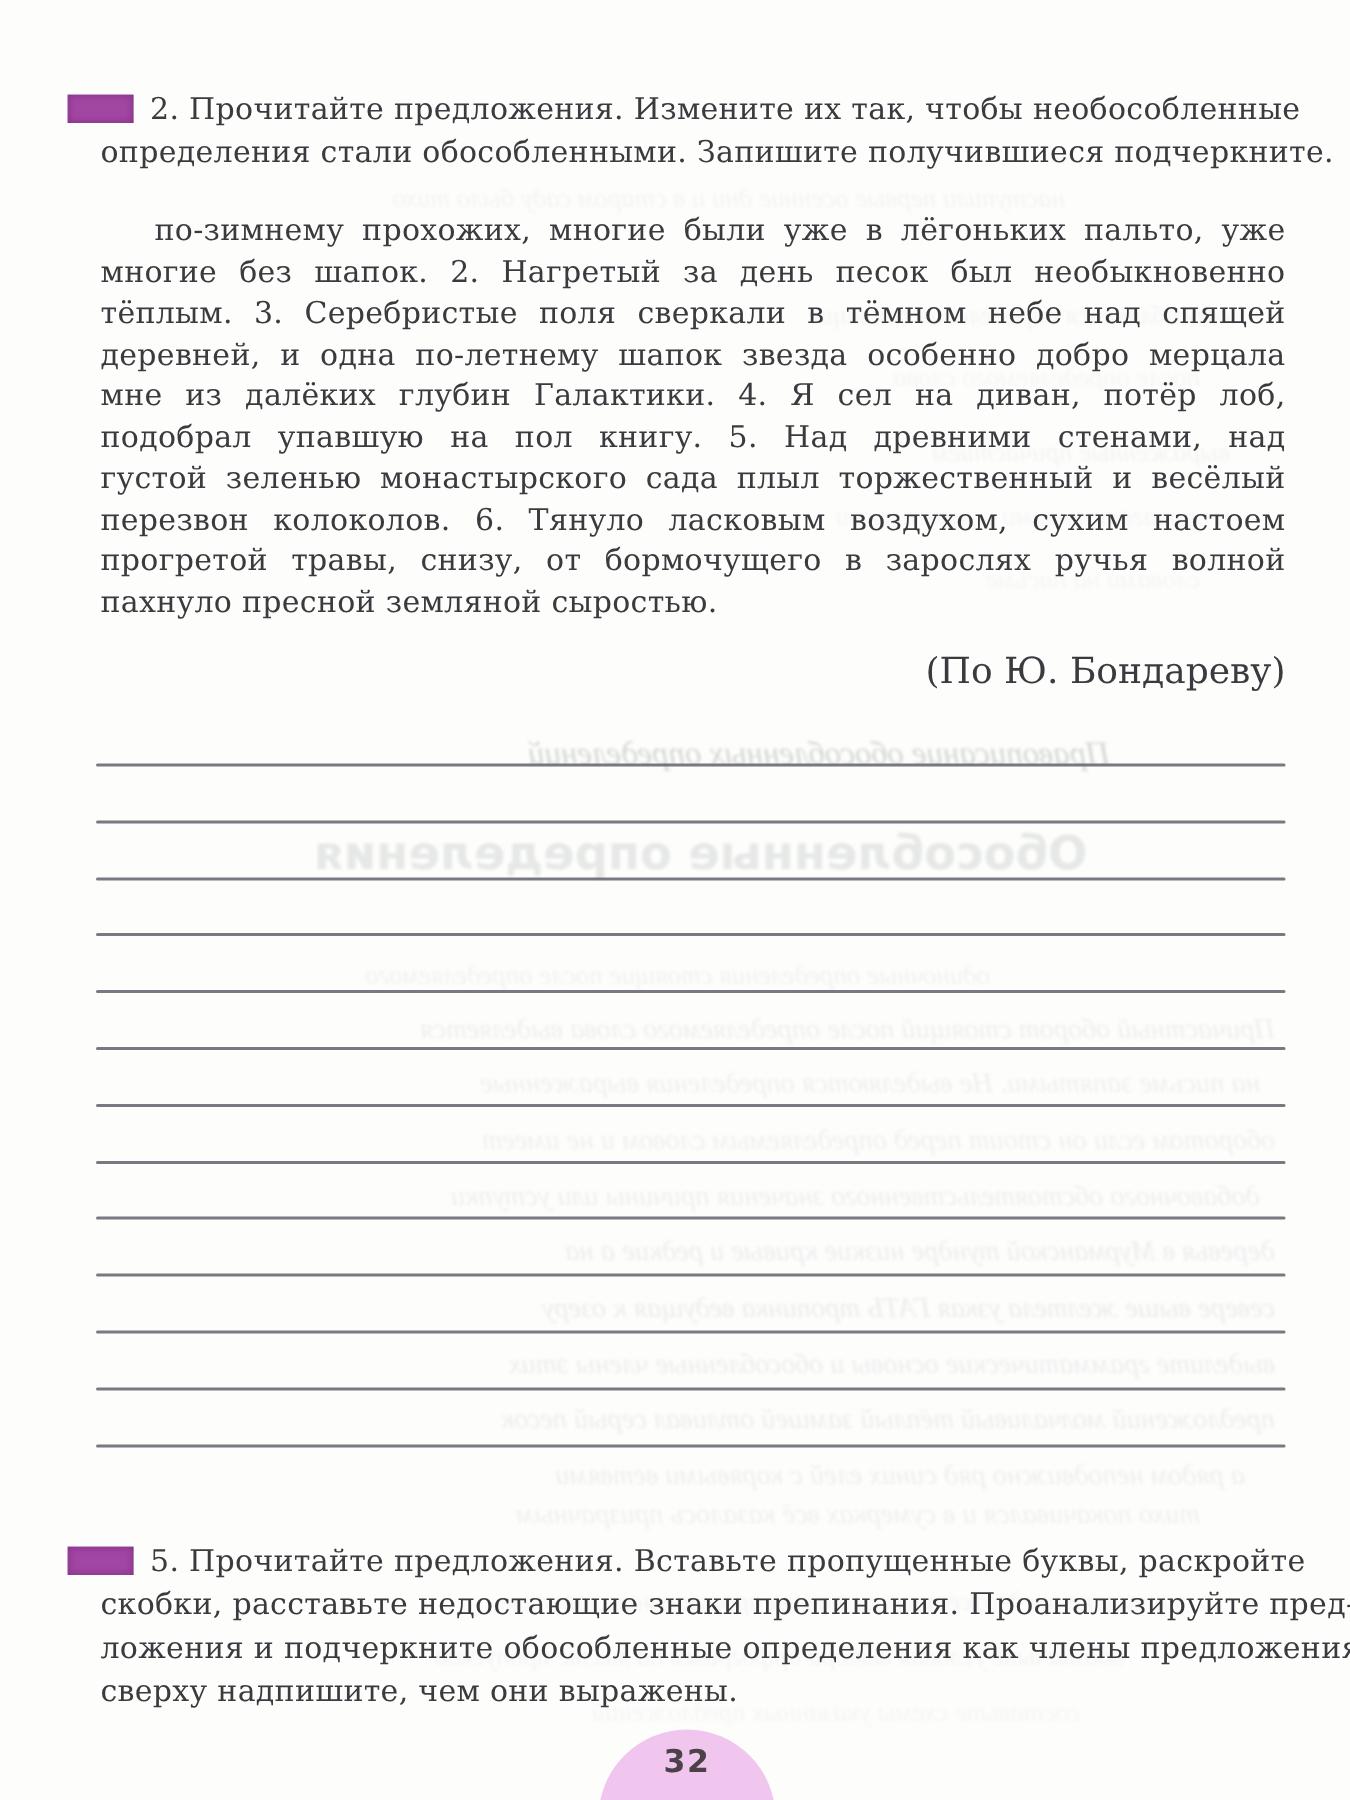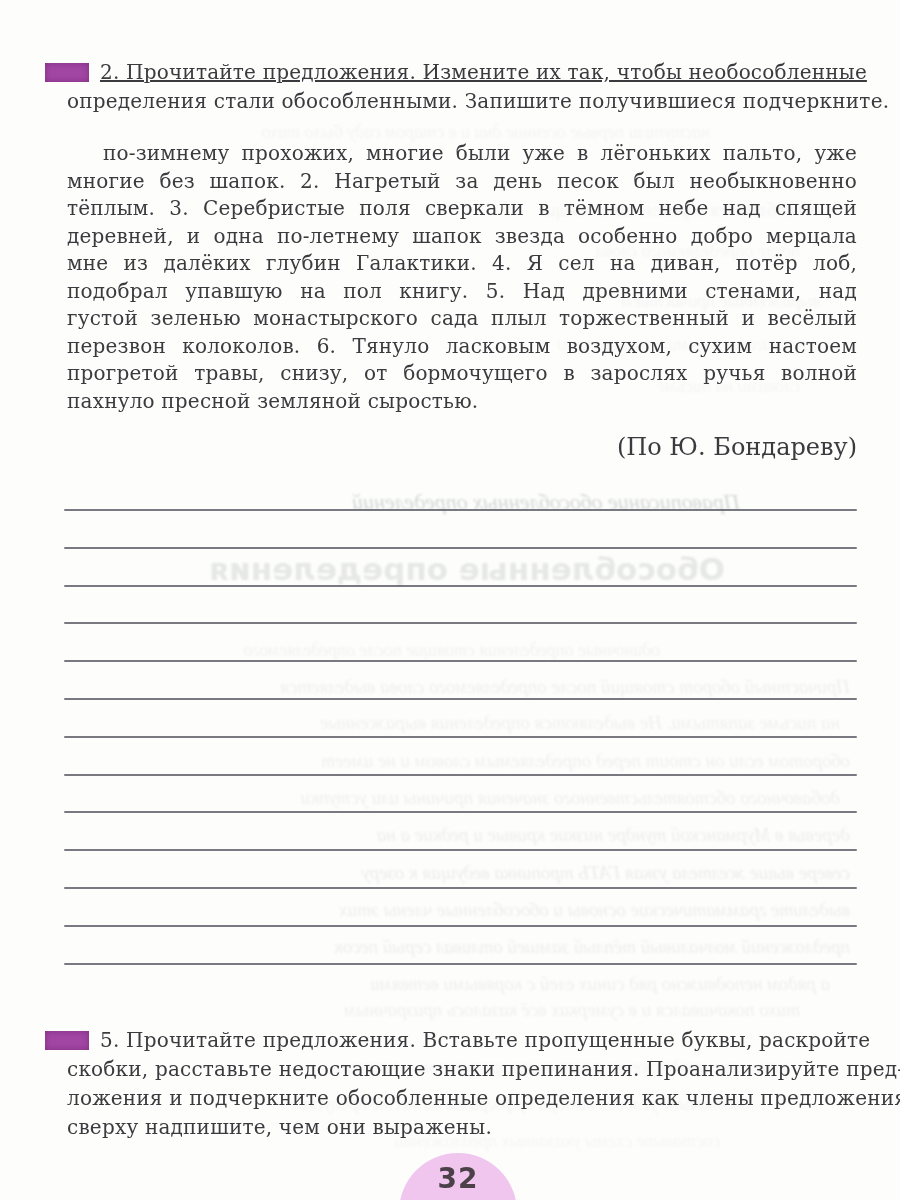--- a/index.html
+++ b/index.html
@@ -25,21 +25,21 @@
   }
   .textblock .tline{
     text-align:justify;
     text-align-last:justify;
     white-space:nowrap;
   }
   .textblock .tline:last-child{
     text-align-last:left;
   }
   .instr{top:58px;line-height:29px;}
-  .instr .tline:first-child{text-indent:33px;text-decoration:underline;}
+  .instr .tline:first-child{text-indent:33px;}
   .bodytext{top:140px;line-height:27.5px;}
   .bodytext .tline:first-child{text-indent:36px;}
   .task3text{top:1026px;line-height:29px;}
   .task3text .tline:first-child{text-indent:33px;}
   .attribution{
     position:absolute;
     left:67px;width:790px;top:433px;
     font-size:24px;
     text-align:right;
     color:var(--text-color,#3b3a3e);
@@ -81,21 +81,21 @@
     width:118px;height:118px;
     border-radius:50%;
     background:var(--number-bg,#f0c5ee);
   }
   .pagenum-circle .num{
     position:absolute;
     top:9px;left:0;width:118px;
     text-align:center;
     font-family:"DejaVu Sans",sans-serif;
     font-weight:700;
-    font-size:28px;
+    font-size:21px;
     color:var(--number-color,#4c4049);
     letter-spacing:1px;
   }
 </style>
 </head>
 <body>
 
 <div class="page">
 
   <div>

